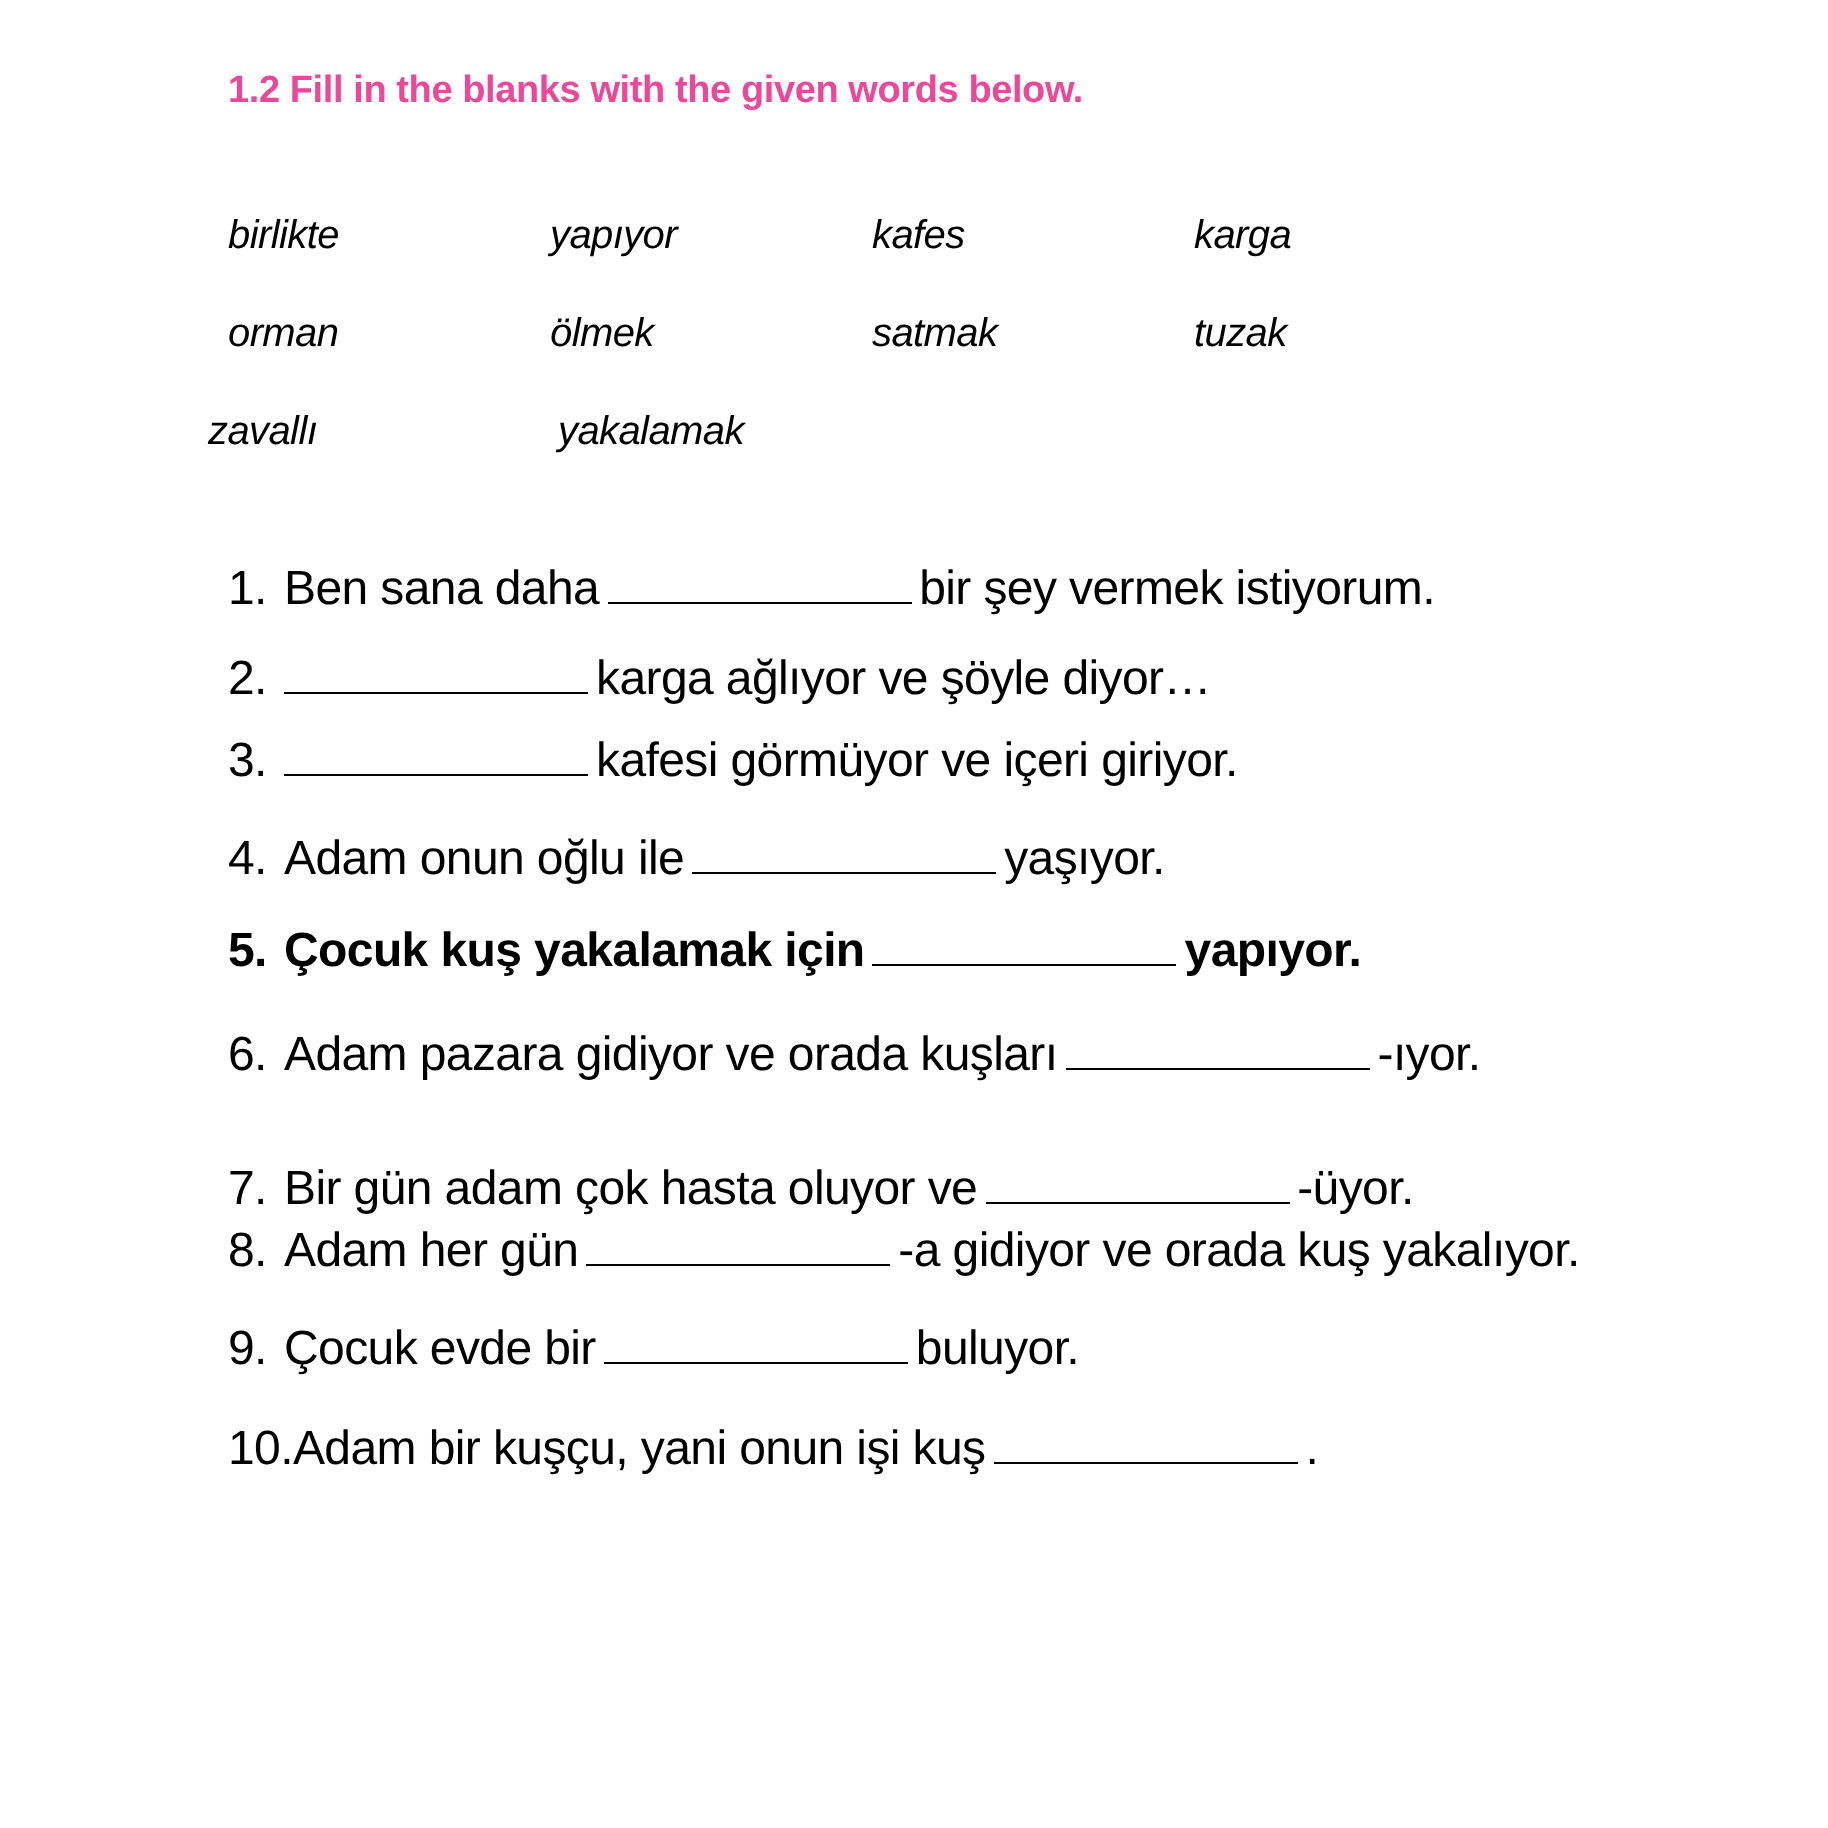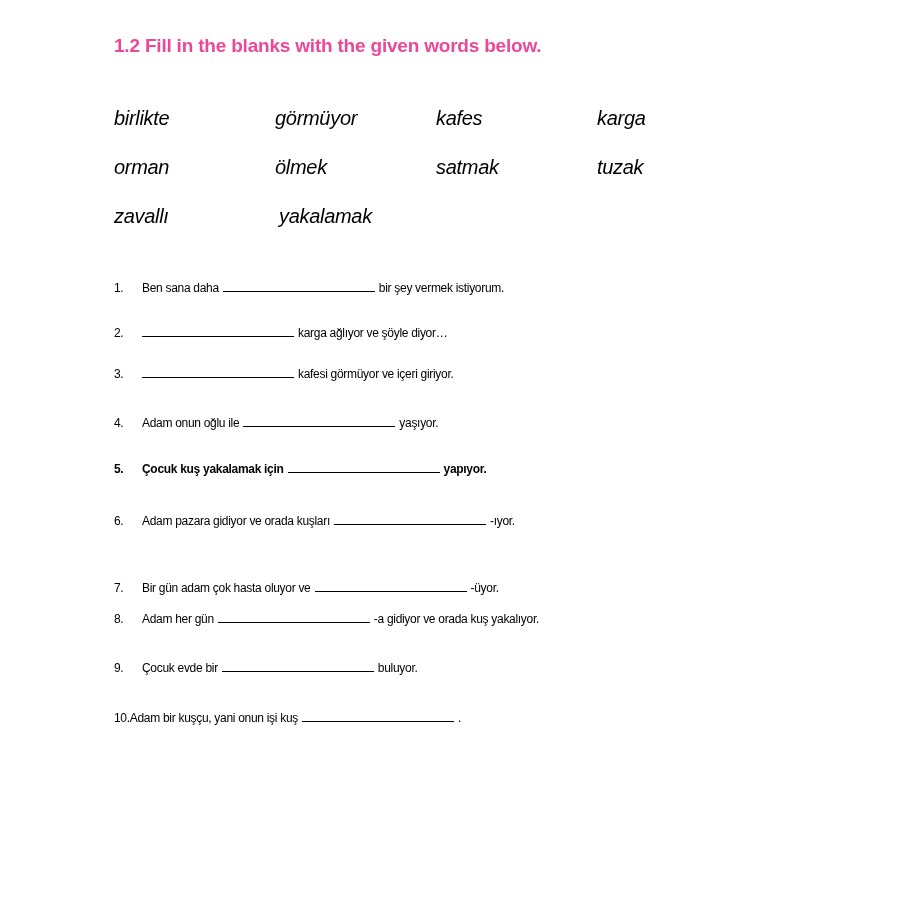--- a/index.html
+++ b/index.html
@@ -28,21 +28,21 @@
     .word {
       position: absolute;
       font-size: 20px;
       font-style: italic;
       white-space: nowrap;
       letter-spacing: -0.3px;
     }
     .q {
       position: absolute;
       left: 114px;
-      font-size: 12px;
+      font-size: 24px;
       white-space: nowrap;
       letter-spacing: -0.3px;
     }
     .q .num {
       display: inline-block;
       width: 28px;
     }
     .q .num.wide {
       width: auto;
     }
@@ -57,30 +57,30 @@
   </style>
 </head>
 <body>
 
 <div>
 
   <div class="title">1.2 Fill in the blanks with the given words below.</div>
 
   <div>
     <span class="word" style="left:114px; top:107px;">birlikte</span>
-    <span class="word" style="left:275px; top:107px;">görmüyor</span>
+    <span class="word" style="left:275px; top:107px;">yapıyor</span>
     <span class="word" style="left:436px; top:107px;">kafes</span>
     <span class="word" style="left:597px; top:107px;">karga</span>
 
     <span class="word" style="left:114px; top:156px;">orman</span>
     <span class="word" style="left:275px; top:156px;">ölmek</span>
     <span class="word" style="left:436px; top:156px;text-align:right;">satmak</span>
     <span class="word" style="left:597px; top:156px;">tuzak</span>
 
-    <span class="word" style="left:114px; top:205px;">zavallı</span>
+    <span class="word" style="left:104px; top:205px;">zavallı</span>
     <span class="word" style="left:279px; top:205px;">yakalamak</span>
   </div>
 
   <div>
 
     <div class="q" style="top:281px;">
       <span class="num">1.</span><span>Ben sana daha</span><span class="blank"></span><span>bir şey vermek istiyorum.</span>
     </div>
 
     <div class="q" style="top:326px;">

